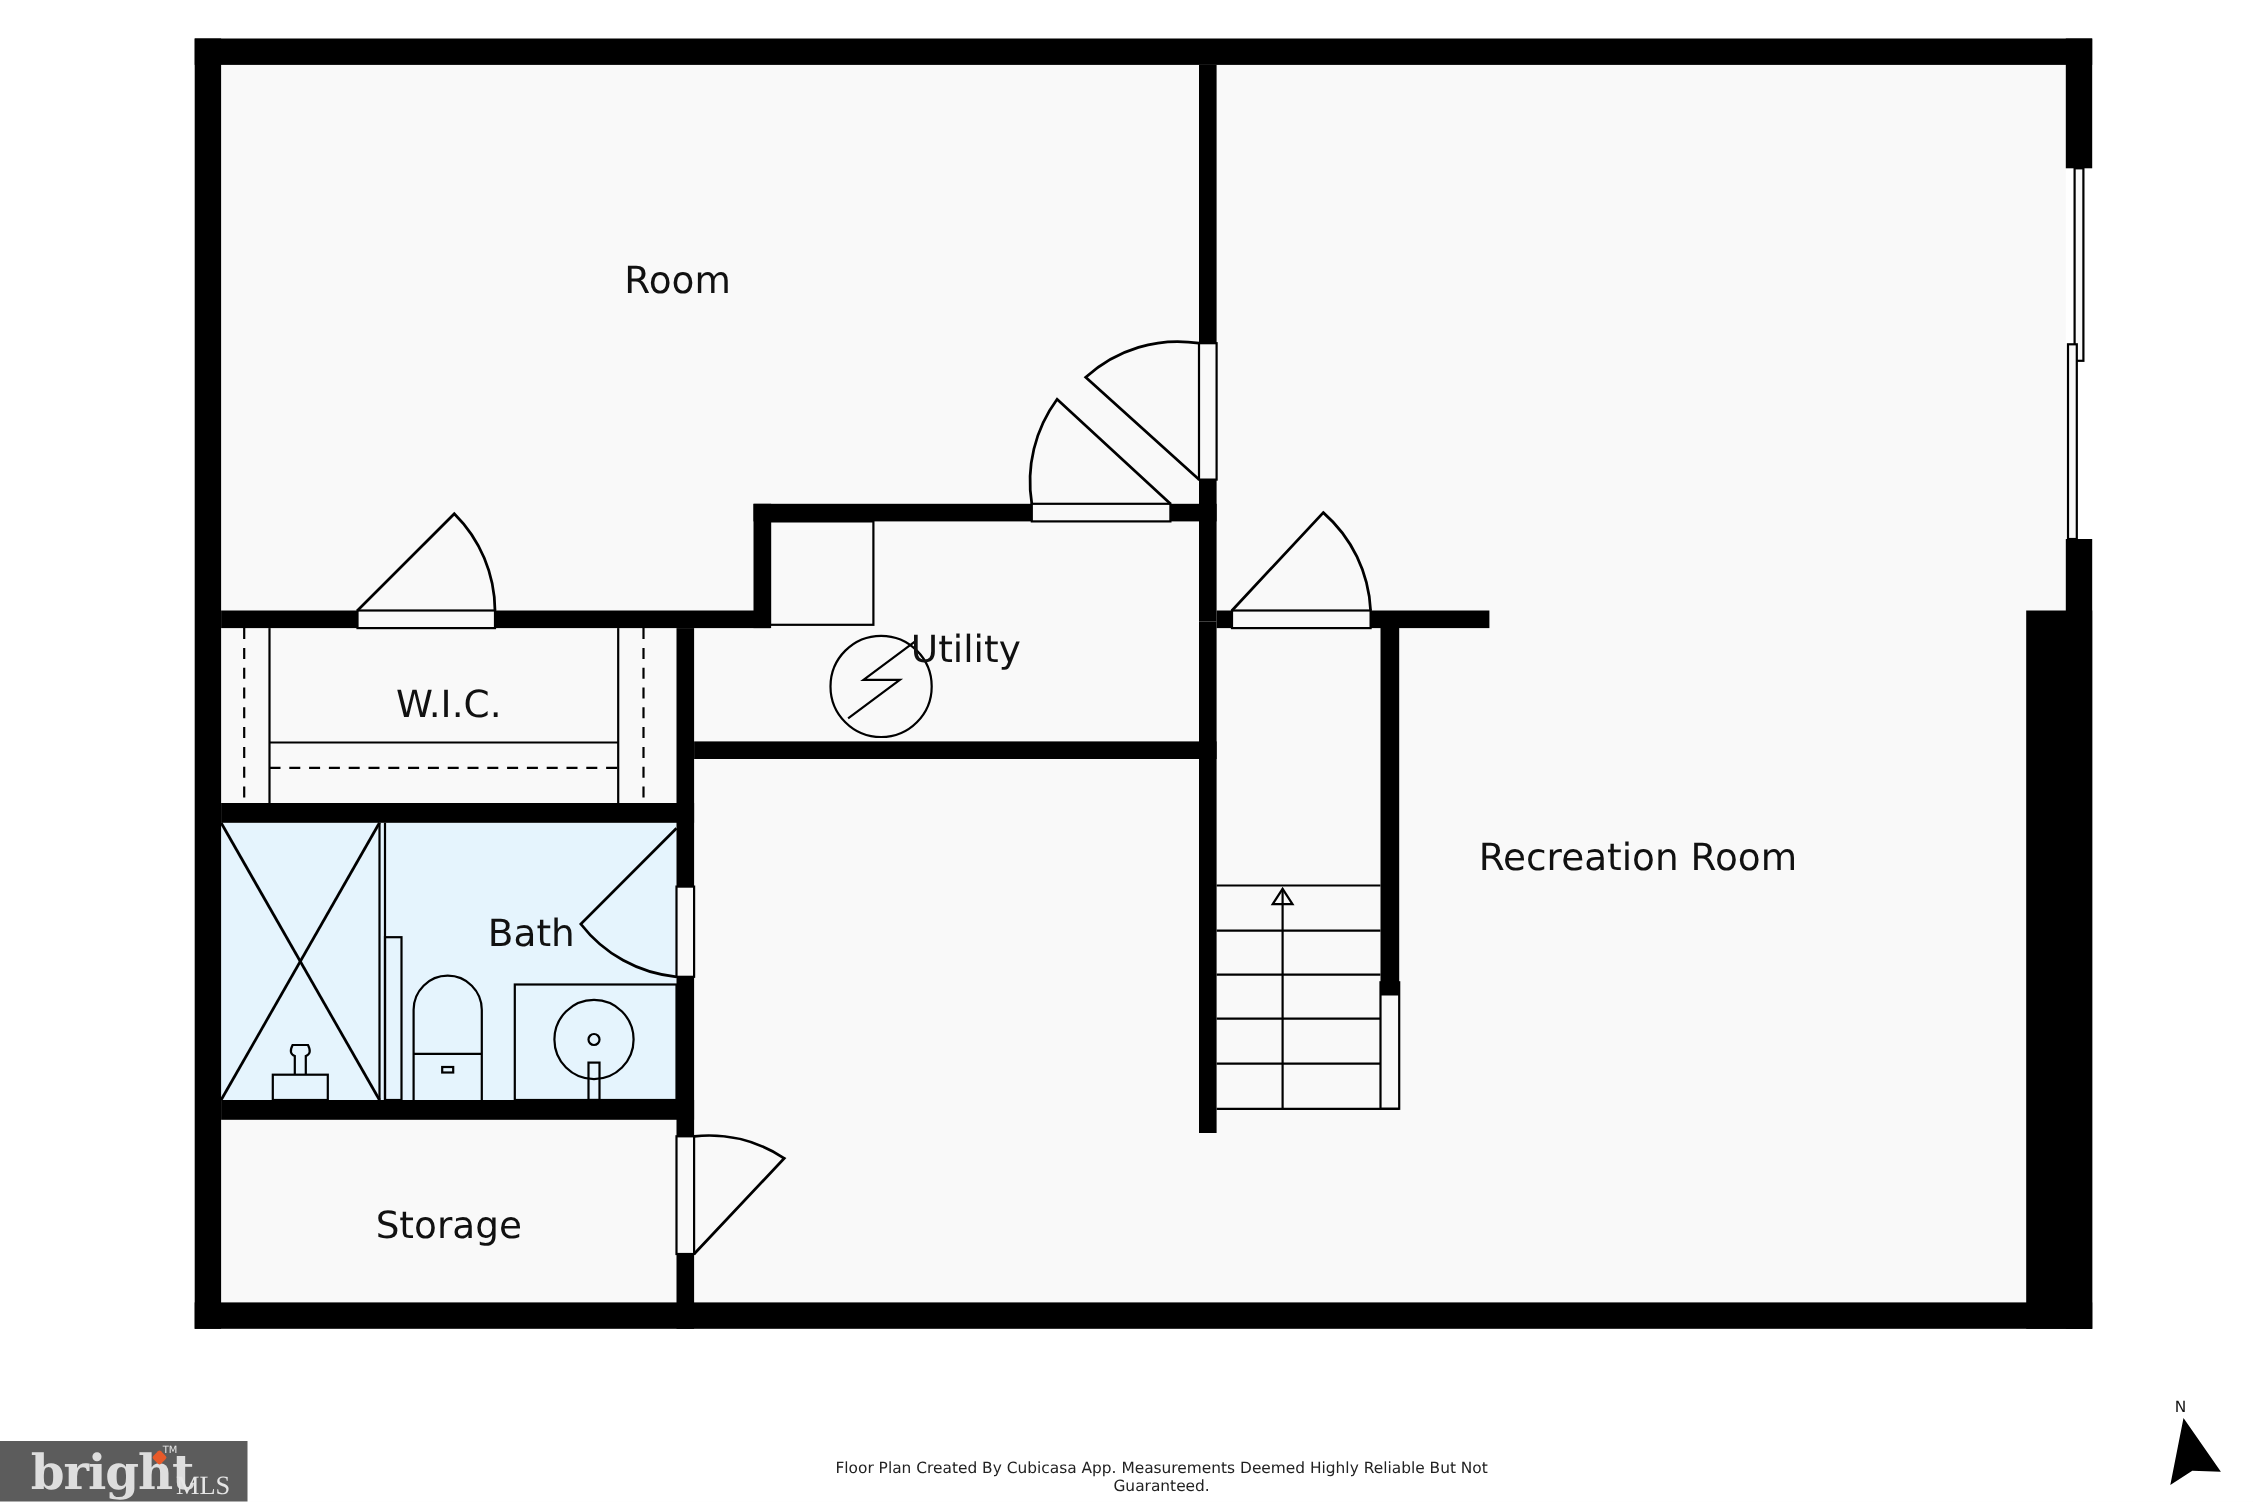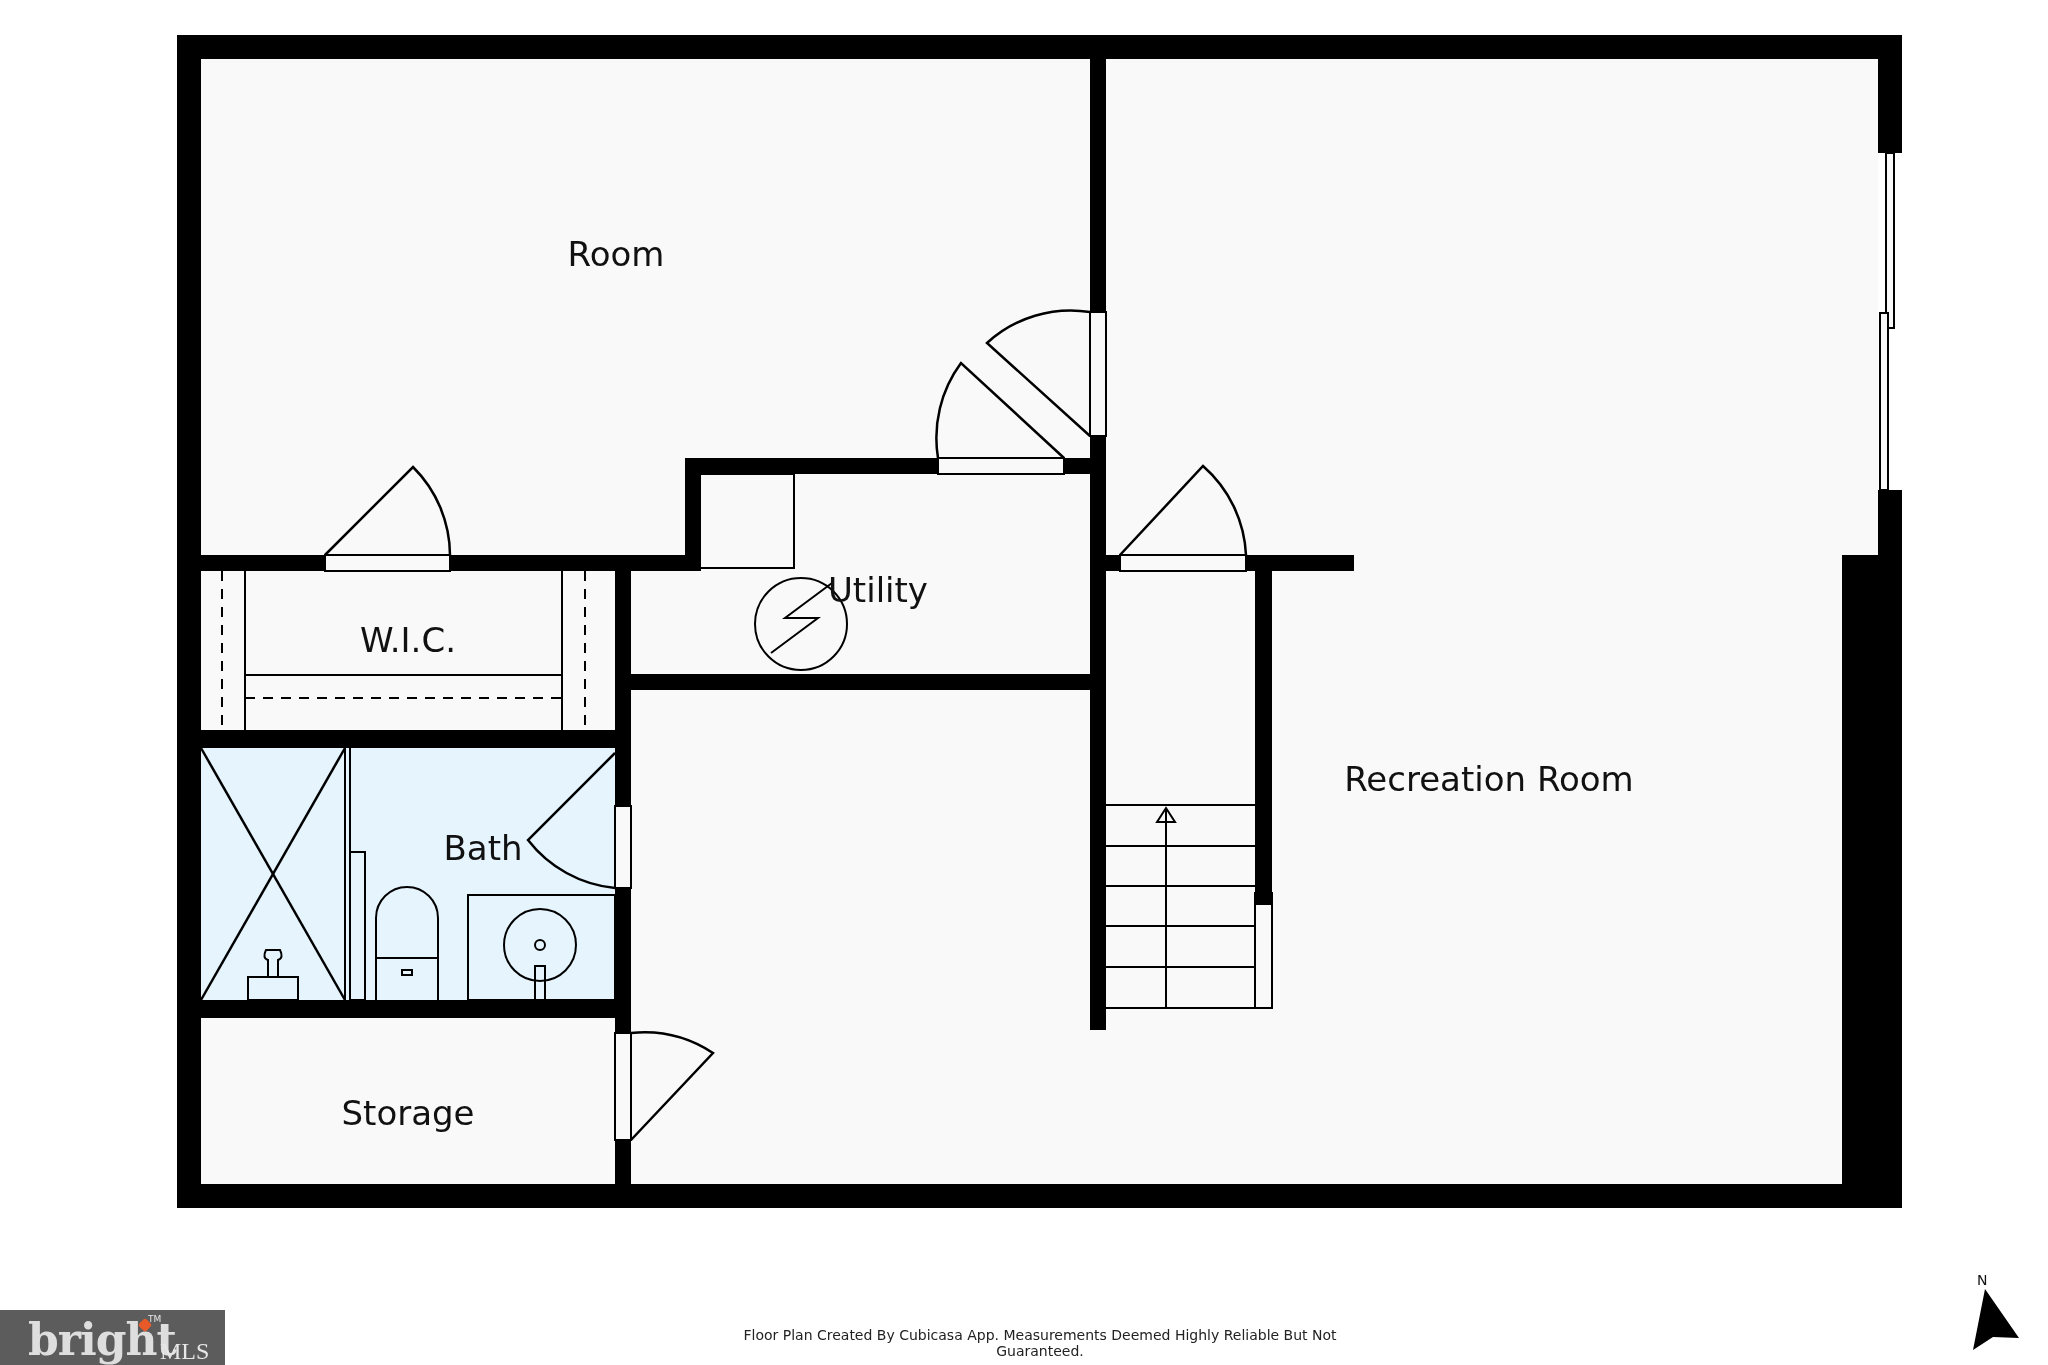--- a/index.html
+++ b/index.html
@@ -24,21 +24,21 @@
     .logo-spark {
       position: absolute; left: 140px; top: 10px; width: 10px; height: 10px;
       background: #e85a2a; transform: rotate(45deg); border-radius: 2px;
     }
     .logo-tm { position: absolute; left: 148px; top: 4px; font-size: 9px; color: #e6e6e6; }
     .logo-mls {
       position: absolute; left: 160px; top: 28px;
       font-family: Liberation Serif, serif; font-size: 24px; color: #e6e6e6;
     }
     .footer-note {
-      position: absolute; left: 700px; top: 1327px; width: 680px; text-align: center;
+      position: absolute; left: 716px; top: 1327px; width: 680px; text-align: center;
       font-family: "DejaVu Sans", sans-serif; font-size: 14px; color: #222;
     }
     .north-label {
       position: absolute; left: 1977px; top: 1272px;
       font-family: "DejaVu Sans", sans-serif; font-size: 14px; color: #111;
     }
   </style>
 </head>
 <body>
 

